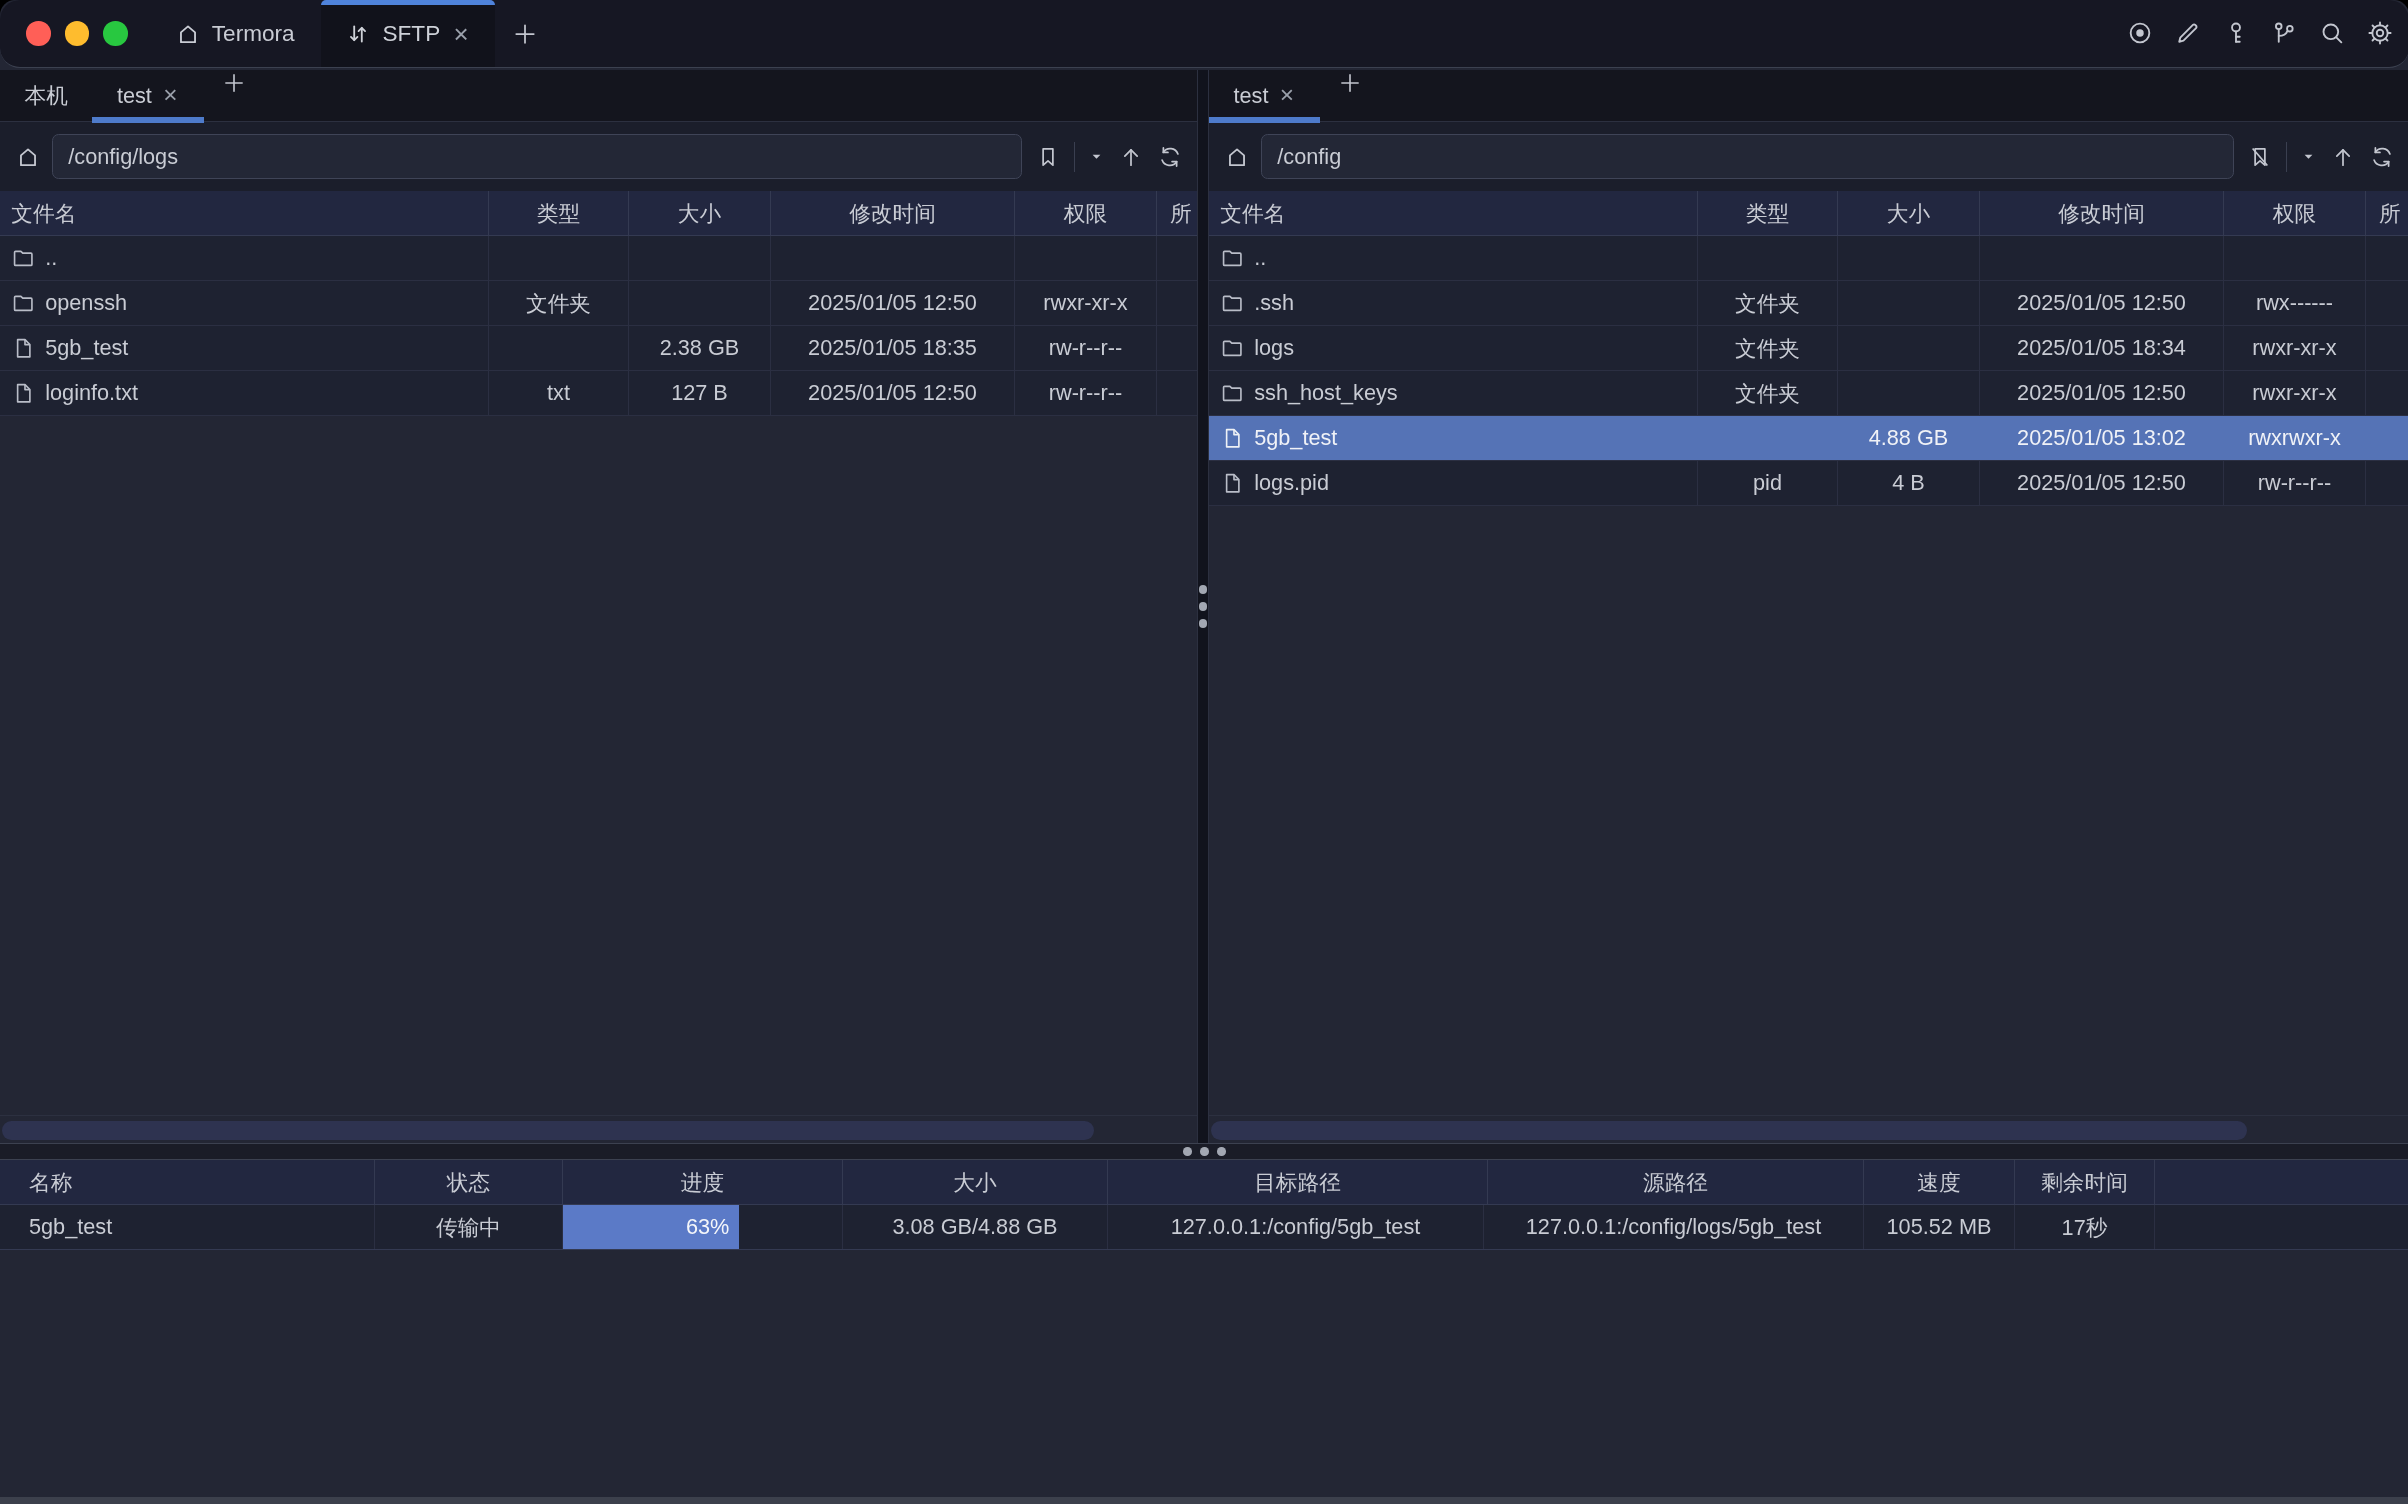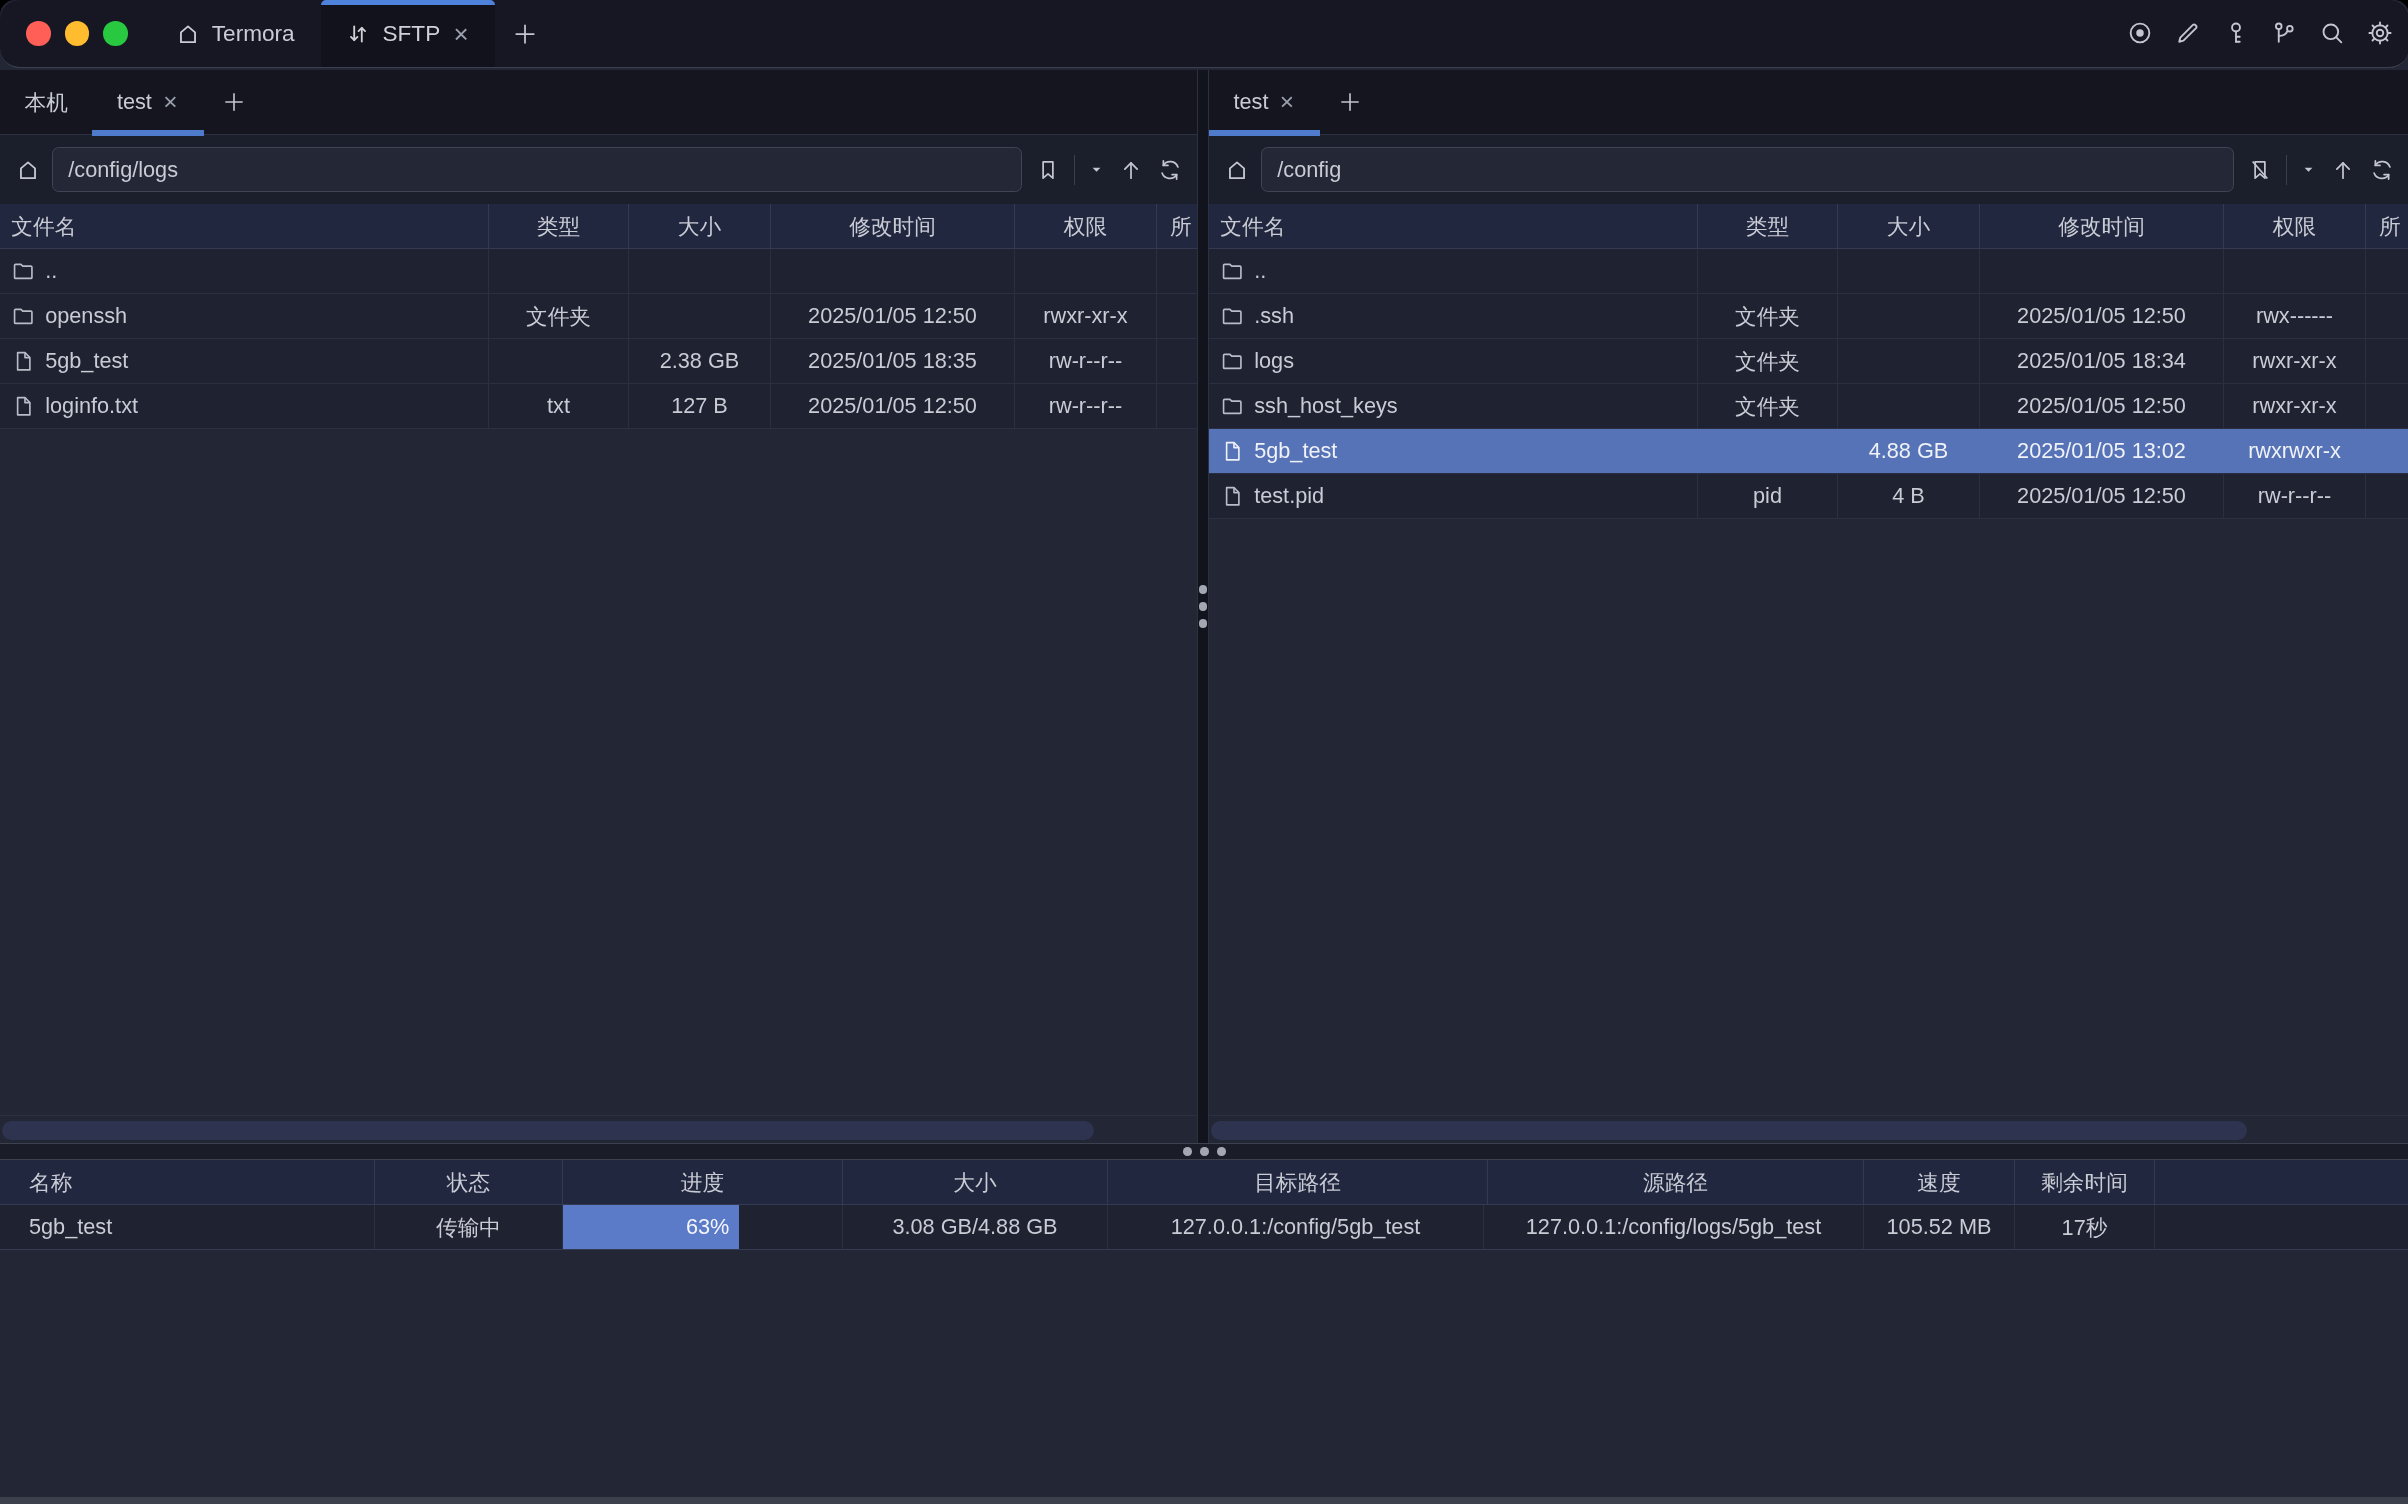--- a/index.html
+++ b/index.html
@@ -21,21 +21,21 @@
   svg{display:block;}
 
   
   .pane{position:absolute;top:70px;height:1073px;display:flex;flex-direction:column;}
   #left-pane{left:0;width:1197px;}
   #right-pane{left:1209px;width:1200px;}
   #v-divider{position:absolute;left:1197px;top:70px;width:12.2px;height:1073px;background:#11131d;border-left:0.9px solid #2c3040;border-right:0.9px solid #2c3040;display:flex;align-items:center;justify-content:center;}
   .vgrip{display:flex;flex-direction:column;gap:8.5px;}
   .vgrip i{width:8.5px;height:8.5px;border-radius:50%;background:#a2a7b2;}
 
-  .pane-tabbar{position:relative;height:65px;background:#14151e;border-bottom:1.9px solid #2c3040;display:flex;align-items:center;font-size:21.7px;}
+  .pane-tabbar{position:relative;height:52px;background:#14151e;border-bottom:1.9px solid #2c3040;display:flex;font-size:21.7px;}
   .ptab{position:relative;height:100%;display:flex;align-items:center;gap:9.4px;padding:0 24.5px;color:#c9ccd4;}
   .ptab .tab-close{font-size:24.5px;}
   .ptab.active .underline{position:absolute;left:0;right:0;bottom:-1.9px;height:5.6px;background:#4e7bcb;}
   .ptab-plus{padding:0 17px;color:#c3c6cf;}
 
   .pane-toolbar{height:69px;background:#1b1e2b;display:flex;align-items:center;padding:0 14px 0 15px;gap:11.3px;color:#c3c6cf;}
   .path-input{flex:1;height:45px;background:#232736;border:1.9px solid #3f4457;border-radius:6.6px;color:#c9ccd4;font-size:21.7px;padding:0 15px;font-family:"Liberation Sans","DejaVu Sans",sans-serif;outline:none;min-width:0;}
   .tool-sep{width:0.9px;height:30px;background:#3a3f50;}
   .tool-group{display:flex;align-items:center;gap:13px;padding-left:1.9px;}
 
@@ -441,21 +441,21 @@
           <div class="ftc fcol-owner"></div>
         </div>
         <div class="ftr">
           <div class="ftc fcol-name">
             <span class="fic">
               <svg width="24.5" height="24.5" viewBox="0 0 24 24" fill="none" stroke="currentColor" stroke-width="1.6" stroke-linejoin="round">
                 <path d="M6.5 3.5h7.2l4.8 4.8V20.5h-12z"></path>
                 <path d="M13.7 3.7v4.8h4.6"></path>
               </svg>
             </span>
-            <span>test.pid</span>
+            <span>logs.pid</span>
           </div>
           <div class="ftc fcol-type">pid</div>
           <div class="ftc fcol-size">4 B</div>
           <div class="ftc fcol-mtime">2025/01/05 12:50</div>
           <div class="ftc fcol-perm">rw-r--r--</div>
           <div class="ftc fcol-owner"></div>
         </div>
       </div>
     <div class="pane-scrollbar">
       <span class="hthumb" style="left:1.9px;width:1036px;"></span>

